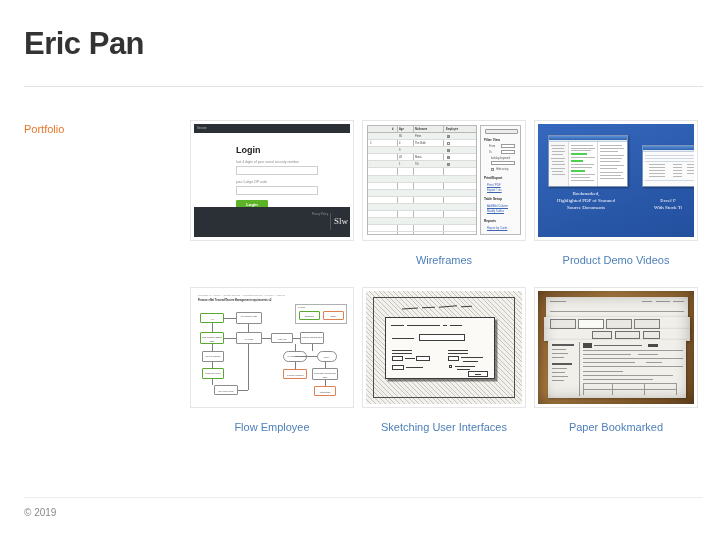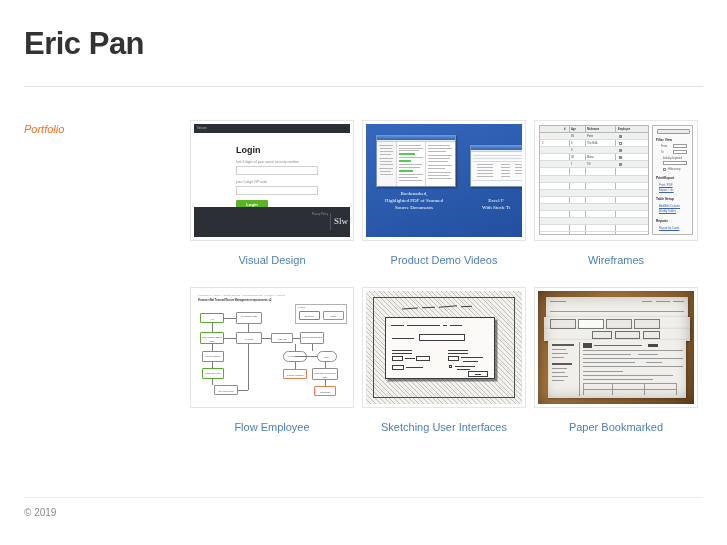--- a/index.html
+++ b/index.html
@@ -23,21 +23,21 @@
     position: absolute; left: 24px; top: 86px; width: 679px; height: 1px;
     background: #e2e2e2;
   }
 
   
   #sidebar { position: absolute; left: 24px; top: 122px; width: 150px; }
   .nav-item {
     font-size: 11px; line-height: 14px; color: #333333;
     margin-bottom: 11px; cursor: pointer; white-space: nowrap;
   }
-  .nav-item.active { color: #e8762c; font-style: italic; }
+  .nav-item.active { color: #e8762c; }
 
   
   #gallery { position: absolute; left: 190px; top: 120px; width: 516px; }
   .grid-row { display: flex; }
   .grid-row + .grid-row { margin-top: 20px; }
   .cell { width: 172px; }
   .thumb-card {
     width: 164px; height: 121px;
     background: #ffffff;
     border: 1px solid #e6e6e6;
@@ -182,21 +182,104 @@
                 <div class="vd-btn">Login</div>
               </div>
               <div class="vd-foot">
                 <div class="vd-foot-tiny">Privacy Policy</div>
                 <div class="vd-foot-div"></div>
                 <div class="vd-foot-logo">Slw</div>
               </div>
             </div>
           </div>
         </div>
-        <div class="caption">Visual Design</div>
+      </div>
+
+      <div class="cell">
+        <div class="thumb-card">
+          <div class="thumb-inner">
+            <div class="wf">
+
+              <div class="wf-tbl">
+                <div class="wf-hdr">
+                  <div class="wf-hcell" style="left:24px;">#</div>
+                  <div class="wf-hcell" style="left:31px;">Age</div>
+                  <div class="wf-hcell" style="left:47px;">Nickname</div>
+                  <div class="wf-hcell" style="left:78px;">Employee</div>
+                </div>
+                <div class="wf-vline" style="left:29px;"></div>
+                <div class="wf-vline" style="left:45px;"></div>
+                <div class="wf-vline" style="left:75px;"></div>
+
+                <div class="wf-row alt" style="top:7px;">
+                  <div class="wf-cell" style="left:31px; top:2px;">86</div>
+                  <div class="wf-cell" style="left:47px; top:2px;">Peter</div>
+                  <div class="wf-chk on" style="left:79px; top:2px;"></div>
+                </div>
+                <div class="wf-row" style="top:14.1px;">
+                  <div class="wf-cell" style="left:2px; top:2px;">2</div>
+                  <div class="wf-cell" style="left:31px; top:2px;">4</div>
+                  <div class="wf-cell" style="left:47px; top:2px;">The Bulb</div>
+                  <div class="wf-chk" style="left:79px; top:2px;"></div>
+                </div>
+                <div class="wf-row alt" style="top:21.2px;">
+                  <div class="wf-cell" style="left:31px; top:2px;">9</div>
+                  <div class="wf-chk on" style="left:79px; top:2px;"></div>
+                </div>
+                <div class="wf-row" style="top:28.3px;">
+                  <div class="wf-cell" style="left:31px; top:2px;">48</div>
+                  <div class="wf-cell" style="left:47px; top:2px;">Mona</div>
+                  <div class="wf-chk on" style="left:79px; top:2px;"></div>
+                </div>
+                <div class="wf-row alt" style="top:35.4px;">
+                  <div class="wf-cell" style="left:2px; top:2px;">.</div>
+                  <div class="wf-cell" style="left:31px; top:2px;">1</div>
+                  <div class="wf-cell" style="left:47px; top:2px;">Tilt</div>
+                  <div class="wf-chk on" style="left:79px; top:2px;"></div>
+                </div>
+                <div class="wf-row" style="top:42.5px;"></div>
+                <div class="wf-row alt" style="top:49.6px;"></div>
+                <div class="wf-row" style="top:56.7px;"></div>
+                <div class="wf-row alt" style="top:63.8px;"></div>
+                <div class="wf-row" style="top:70.9px;"></div>
+                <div class="wf-row alt" style="top:78px;"></div>
+                <div class="wf-row" style="top:85.1px;"></div>
+                <div class="wf-row alt" style="top:92.2px;"></div>
+                <div class="wf-row" style="top:99.3px;"></div>
+              </div>
+
+              <div class="wf-side">
+                <div class="wf-sbtn" style="left:4px; top:3px; width:33px;"></div>
+
+                <div class="wf-sh" style="left:3px; top:12px;">Filter View</div>
+                <div class="wf-st" style="left:8px; top:19px;">From</div>
+                <div class="wf-sfield" style="left:20px; top:18px; width:14px;"></div>
+                <div class="wf-st" style="left:8px; top:25px;">To</div>
+                <div class="wf-sfield" style="left:20px; top:24px; width:14px;"></div>
+                <div class="wf-st" style="left:10px; top:31px;">look-by-keyword</div>
+                <div class="wf-sfield" style="left:10px; top:35px; width:24px;"></div>
+                <div class="wf-chk" style="left:10px; top:42px;"></div>
+                <div class="wf-st" style="left:15px; top:41.5px;">Hide setup</div>
+
+                <div class="wf-sh" style="left:3px; top:50px;">Print/Export</div>
+                <div class="wf-sl" style="left:6px; top:57px;">Print / PDF</div>
+                <div class="wf-sl" style="left:6px; top:62px;">Export / .xls</div>
+
+                <div class="wf-sh" style="left:3px; top:71px;">Table Setup</div>
+                <div class="wf-sl" style="left:6px; top:78px;">Add/Edit Column</div>
+                <div class="wf-sl" style="left:6px; top:83px;">Modify Tables</div>
+
+                <div class="wf-sh" style="left:3px; top:93px;">Reports</div>
+                <div class="wf-sl" style="left:6px; top:100px;">Report by Cards</div>
+              </div>
+
+            </div>
+          </div>
+        </div>
+        <div class="caption">Wireframes</div>
       </div>
 
       <div class="cell">
         <div class="thumb-card">
           <div class="thumb-inner">
             <div class="pd">
 
               <div class="win" style="left:10px; top:11px; width:80px; height:52px;">
                 <div class="win-tb"></div>
                 <div class="win-mb"></div>
@@ -276,104 +359,20 @@
               <div class="pd-cap2">
                 <div>Excel F</div>
                 <div>With Stock Ti</div>
               </div>
             </div>
           </div>
         </div>
         <div class="caption">Product Demo Videos</div>
       </div>
 
-      <div class="cell">
-        <div class="thumb-card">
-          <div class="thumb-inner">
-            <div class="wf">
-
-              <div class="wf-tbl">
-                <div class="wf-hdr">
-                  <div class="wf-hcell" style="left:24px;">#</div>
-                  <div class="wf-hcell" style="left:31px;">Age</div>
-                  <div class="wf-hcell" style="left:47px;">Nickname</div>
-                  <div class="wf-hcell" style="left:78px;">Employee</div>
-                </div>
-                <div class="wf-vline" style="left:29px;"></div>
-                <div class="wf-vline" style="left:45px;"></div>
-                <div class="wf-vline" style="left:75px;"></div>
-
-                <div class="wf-row alt" style="top:7px;">
-                  <div class="wf-cell" style="left:31px; top:2px;">86</div>
-                  <div class="wf-cell" style="left:47px; top:2px;">Peter</div>
-                  <div class="wf-chk on" style="left:79px; top:2px;"></div>
-                </div>
-                <div class="wf-row" style="top:14.1px;">
-                  <div class="wf-cell" style="left:2px; top:2px;">2</div>
-                  <div class="wf-cell" style="left:31px; top:2px;">4</div>
-                  <div class="wf-cell" style="left:47px; top:2px;">The Bulb</div>
-                  <div class="wf-chk" style="left:79px; top:2px;"></div>
-                </div>
-                <div class="wf-row alt" style="top:21.2px;">
-                  <div class="wf-cell" style="left:31px; top:2px;">9</div>
-                  <div class="wf-chk on" style="left:79px; top:2px;"></div>
-                </div>
-                <div class="wf-row" style="top:28.3px;">
-                  <div class="wf-cell" style="left:31px; top:2px;">48</div>
-                  <div class="wf-cell" style="left:47px; top:2px;">Mona</div>
-                  <div class="wf-chk on" style="left:79px; top:2px;"></div>
-                </div>
-                <div class="wf-row alt" style="top:35.4px;">
-                  <div class="wf-cell" style="left:2px; top:2px;">.</div>
-                  <div class="wf-cell" style="left:31px; top:2px;">1</div>
-                  <div class="wf-cell" style="left:47px; top:2px;">Tilt</div>
-                  <div class="wf-chk on" style="left:79px; top:2px;"></div>
-                </div>
-                <div class="wf-row" style="top:42.5px;"></div>
-                <div class="wf-row alt" style="top:49.6px;"></div>
-                <div class="wf-row" style="top:56.7px;"></div>
-                <div class="wf-row alt" style="top:63.8px;"></div>
-                <div class="wf-row" style="top:70.9px;"></div>
-                <div class="wf-row alt" style="top:78px;"></div>
-                <div class="wf-row" style="top:85.1px;"></div>
-                <div class="wf-row alt" style="top:92.2px;"></div>
-                <div class="wf-row" style="top:99.3px;"></div>
-              </div>
-
-              <div class="wf-side">
-                <div class="wf-sbtn" style="left:4px; top:3px; width:33px;"></div>
-
-                <div class="wf-sh" style="left:3px; top:12px;">Filter View</div>
-                <div class="wf-st" style="left:8px; top:19px;">From</div>
-                <div class="wf-sfield" style="left:20px; top:18px; width:14px;"></div>
-                <div class="wf-st" style="left:8px; top:25px;">To</div>
-                <div class="wf-sfield" style="left:20px; top:24px; width:14px;"></div>
-                <div class="wf-st" style="left:10px; top:31px;">look-by-keyword</div>
-                <div class="wf-sfield" style="left:10px; top:35px; width:24px;"></div>
-                <div class="wf-chk" style="left:10px; top:42px;"></div>
-                <div class="wf-st" style="left:15px; top:41.5px;">Hide setup</div>
-
-                <div class="wf-sh" style="left:3px; top:50px;">Print/Export</div>
-                <div class="wf-sl" style="left:6px; top:57px;">Print / PDF</div>
-                <div class="wf-sl" style="left:6px; top:62px;">Export / .xls</div>
-
-                <div class="wf-sh" style="left:3px; top:71px;">Table Setup</div>
-                <div class="wf-sl" style="left:6px; top:78px;">Add/Edit Column</div>
-                <div class="wf-sl" style="left:6px; top:83px;">Modify Tables</div>
-
-                <div class="wf-sh" style="left:3px; top:93px;">Reports</div>
-                <div class="wf-sl" style="left:6px; top:100px;">Report by Cards</div>
-              </div>
-
-            </div>
-          </div>
-        </div>
-        <div class="caption">Wireframes</div>
-      </div>
-
     </div>
 
     <div class="grid-row">
 
       <div class="cell">
         <div class="thumb-card">
           <div class="thumb-inner">
             <div class="fd">
               <div class="fd-meta">Flow Chart v1 — pdf file — Creative: Eric Pan — Interaction: Eric Pan — 12-02-10 — Page 1/1</div>
               <div class="fd-title">Finance eNet Tenured/Tenure Management requirements v2</div>

